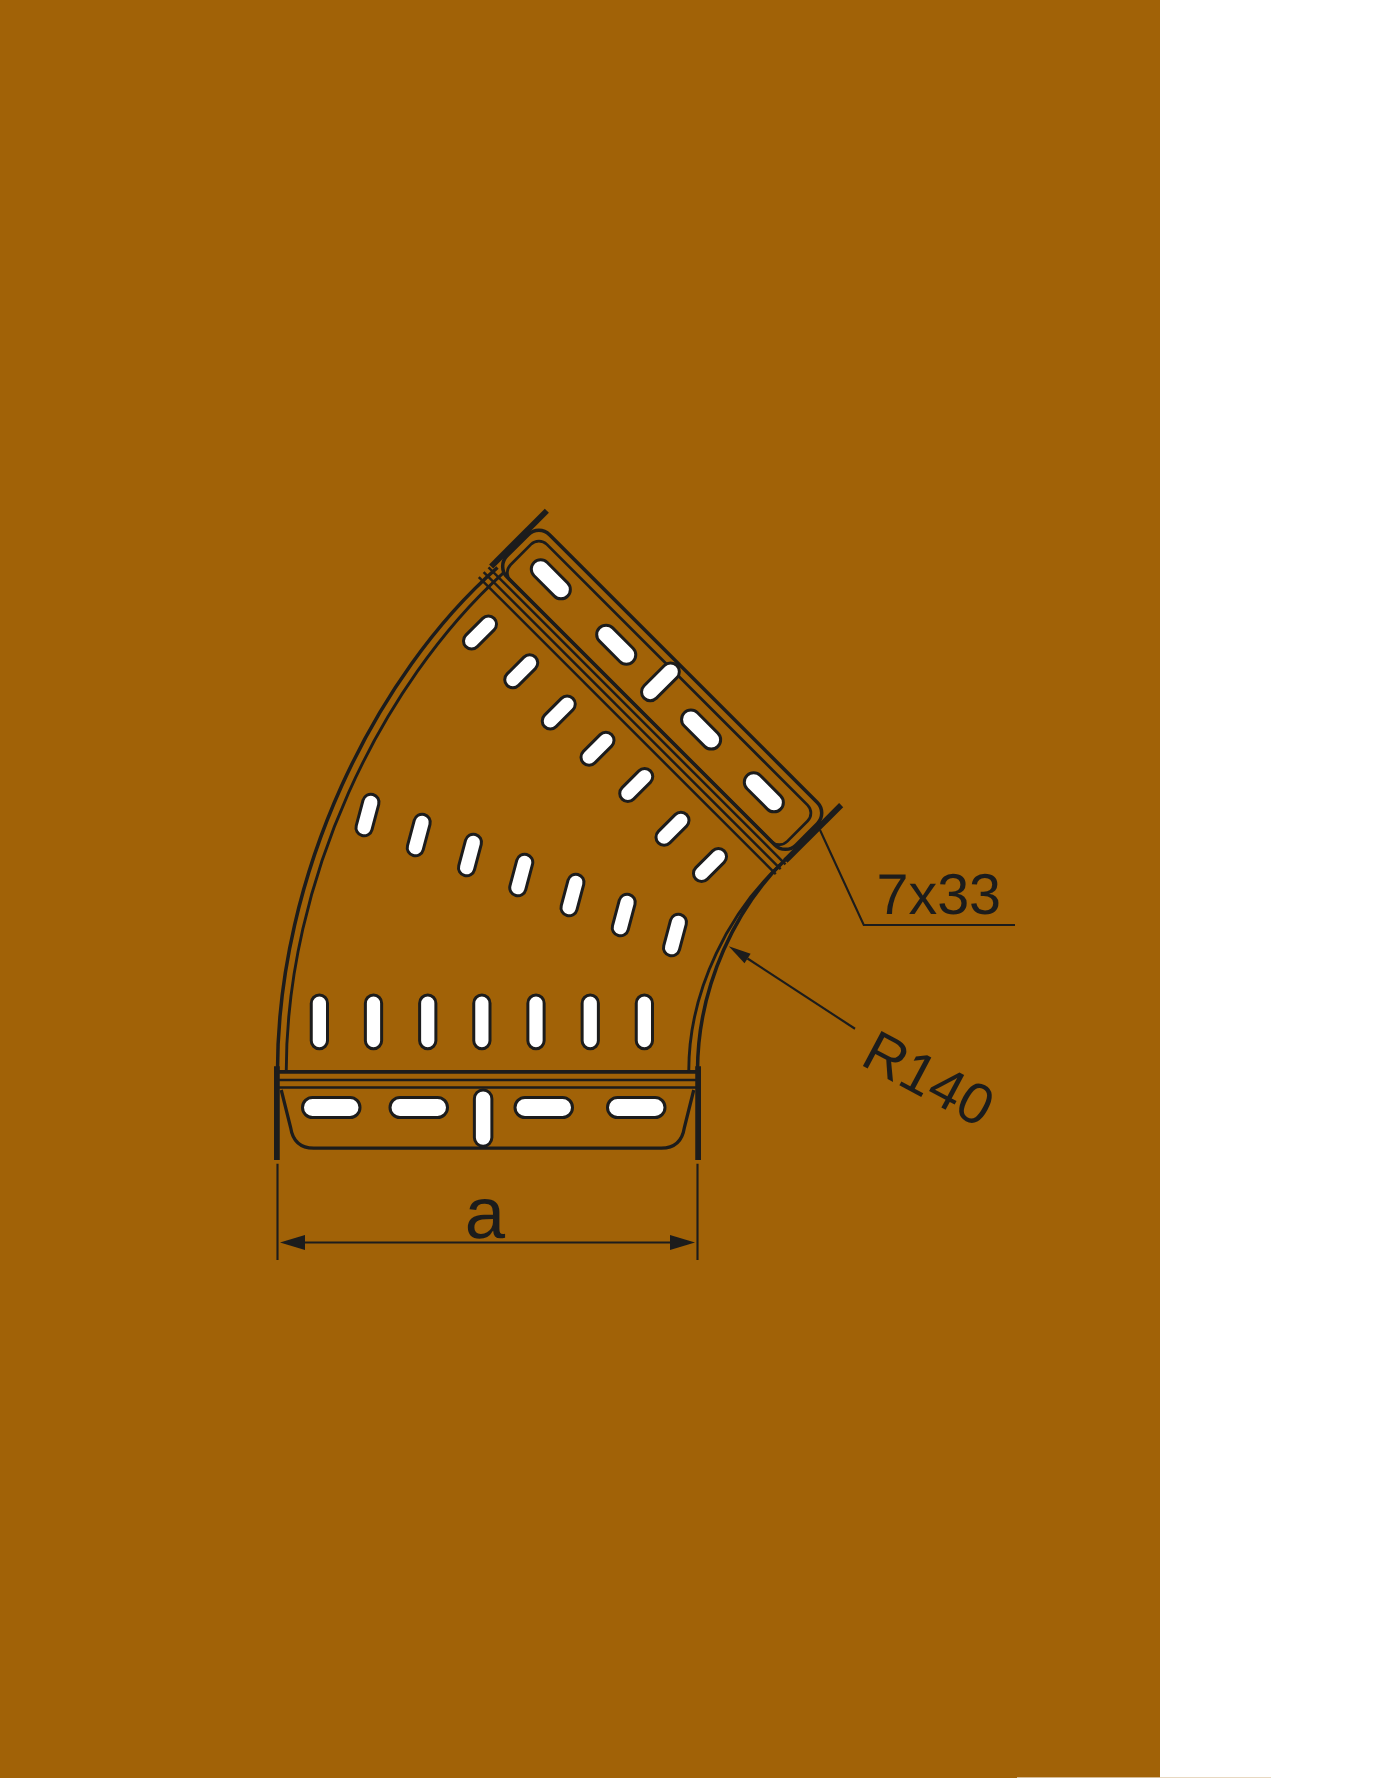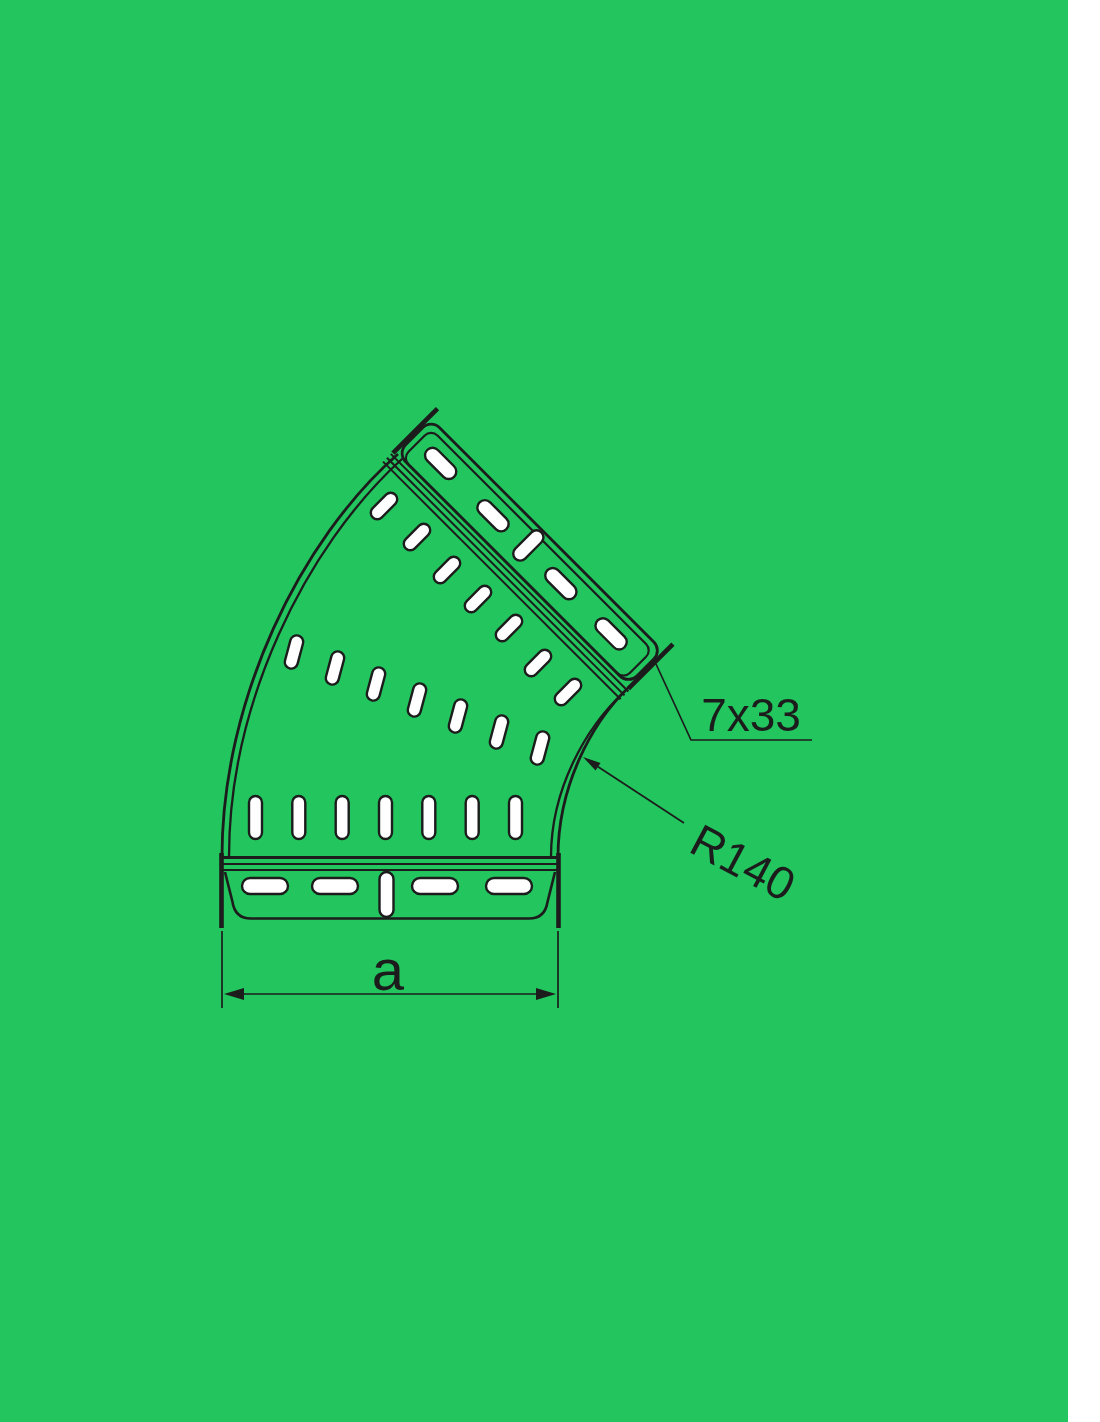--- a/index.html
+++ b/index.html
@@ -1,16 +1,16 @@
 <!DOCTYPE html>
 <html><head>
 <meta charset="utf-8">
 <style>
   html,body{margin:0;padding:0;background:#ffffff;}
-  .canvas{position:relative;width:1068px;height:1422px;background:#22c55e;overflow:hidden;}
+  .canvas{position:relative;width:928px;height:1422px;background:#a16207;overflow:hidden;}
   svg{position:absolute;left:0;top:0;}
   .ln{stroke:#1c1c1c;fill:none;}
   .slot{stroke:#1c1c1c;fill:#ffffff;stroke-width:2.4;}
   .lbl{fill:#1c1c1c;font-family:"Liberation Sans",sans-serif;}
 </style>
 </head>
 <body>
 
 <div class="canvas">
 <svg width="1100" height="1422" viewBox="0 0 1100 1422">

